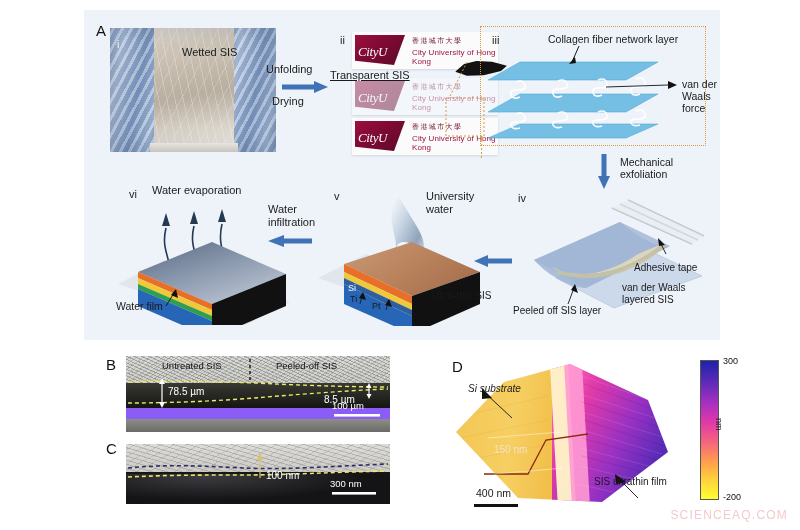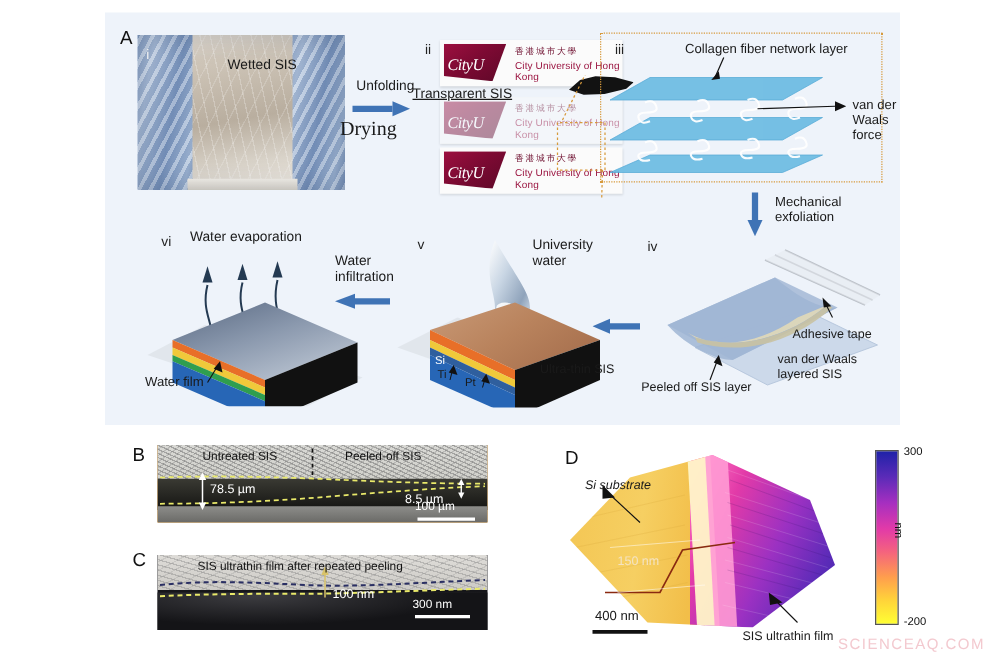--- a/index.html
+++ b/index.html
@@ -93,22 +93,22 @@
 
   
   #iii-box{
     position:absolute;left:480px;top:26px;width:224px;height:118px;
     border:1px dotted #d79a3c;
   }
   #mech-arrow{position:absolute;left:596px;top:152px;}
 
   
   #panelB{
-    position:absolute;left:126px;top:356px;width:264px;height:62px;
-    background:#a16207;overflow:hidden;
+    position:absolute;left:126px;top:356px;width:264px;height:76px;
+    background:#8b5cf6;overflow:hidden;
   }
   #panelB .top-tex{
     position:absolute;left:0;top:0;width:100%;height:29px;
     background:linear-gradient(#d9d9d5,#cfcfc9);
   }
   #panelB .top-tex::after{
     content:"";position:absolute;inset:0;
     background:
       repeating-linear-gradient(24deg,rgba(255,255,255,0) 0 2px,rgba(120,120,120,.55) 2px 3px),
       repeating-linear-gradient(-36deg,rgba(255,255,255,0) 0 3px,rgba(140,140,140,.38) 3px 4px);
@@ -169,26 +169,26 @@
   <div id="photo-i">
     <div class="glove-l"></div>
     <div class="glove-r"></div>
     <div class="sheet"></div>
     <div class="sheet-bot"></div>
     <div class="vig"></div>
   </div>
   <div class="roman" style="left:117px;top:38px;color:#f2f2f2;">i</div>
   <div class="lbl" style="left:182px;top:46px;font-size:11px;">Wetted SIS</div>
 
-  <div class="lbl" style="left:266px;top:63px;font-size:11px;margin-left:19px;">Unfolding</div>
+  <div class="lbl" style="left:266px;top:63px;font-size:11px;">Unfolding</div>
   <svg class="abs" style="left:280px;top:79px;" width="50" height="16">
     <line x1="2" y1="8" x2="34" y2="8" stroke="#3f73b5" stroke-width="5"></line>
     <polygon points="34,2 48,8 34,14" fill="#3f73b5"></polygon>
   </svg>
-  <div class="lbl" style="left:272px;top:95px;font-size:16px;font-family:Liberation Serif, serif;">Drying</div>
+  <div class="lbl" style="left:272px;top:95px;font-size:11px;">Drying</div>
 
   <div class="cityu-card c1">
     <div class="cityu-logo">
         <span class="ltxt">CityU</span>
       </div>
     <div class="cityu-cn">香港城市大學</div>
     <div class="cityu-en">City University of Hong Kong</div>
   </div>
   <div class="cityu-card c2 veil">
     <div class="cityu-logo">
@@ -417,21 +417,20 @@
   <div id="panelC">
     <div class="top-tex"></div>
     <div class="bot"></div>
     <svg class="abs" style="left:0;top:0;" width="264" height="60">
       <path d="M2,24 C40,20 78,22 118,24 C160,26 210,22 262,20" stroke="#2a2f63" stroke-width="1.6" fill="none" stroke-dasharray="4,3"></path>
       <path d="M2,33 C40,31 78,31 118,31 C160,31 210,28 262,27" stroke="#e9e96a" stroke-width="1.6" fill="none" stroke-dasharray="4,3"></path>
       <line x1="134" y1="14" x2="134" y2="34" stroke="#d8c36a" stroke-width="1.2"></line>
       <polygon points="131,16 137,16 134,9" fill="#d8c36a"></polygon>
       <rect x="206" y="48" width="44" height="2.6" fill="#ffffff"></rect>
     </svg>
-    <div class="wlbl" style="left:32px;top:4px;font-size:9.5px;color:#111;">SIS ultrathin film after repeated peeling</div>
     <div class="wlbl" style="left:140px;top:26px;font-size:10px;">100 nm</div>
     <div class="wlbl" style="left:204px;top:34px;font-size:9.5px;">300 nm</div>
   </div>
 
   <div class="panel-letter" style="left:452px;top:358px;">D</div>
   <div id="panelD">
     <svg width="230" height="160">
       <defs>
         <clipPath id="flakeClip">
           <polygon points="4,76 52,26 118,8 196,44 216,96 150,146 66,142"></polygon>
@@ -491,21 +490,21 @@
 
       <path d="M186,142 L166,122" stroke="#111" stroke-width="0.9" fill="none"></path>
       <polygon points="163,118 174,126 164,128" fill="#111"></polygon>
 
       <rect x="22" y="148" width="44" height="3" fill="#111"></rect>
     </svg>
   </div>
   <div class="lbl" style="left:468px;top:383px;font-size:10px;font-style:italic;">Si substrate</div>
   <div class="lbl" style="left:494px;top:444px;font-size:10px;color:#f4e3c2;">150 nm</div>
   <div class="lbl" style="left:476px;top:487px;font-size:10.5px;">400 nm</div>
-  <div class="lbl" style="left:594px;top:504px;font-size:10px;">SIS ultrathin film</div>
+  <div class="lbl" style="left:594px;top:476px;font-size:10px;">SIS ultrathin film</div>
 
   <div id="cbar"></div>
   <div class="cb-tick" style="left:723px;top:356px;">300</div>
   <div class="cb-tick" style="left:723px;top:492px;">-200</div>
   <div class="cb-tick" style="left:724px;top:418px;transform:rotate(90deg);transform-origin:left top;">nm</div>
 
   <div id="watermark">SCIENCEAQ.COM</div>
 </div>
 
 </body></html>

